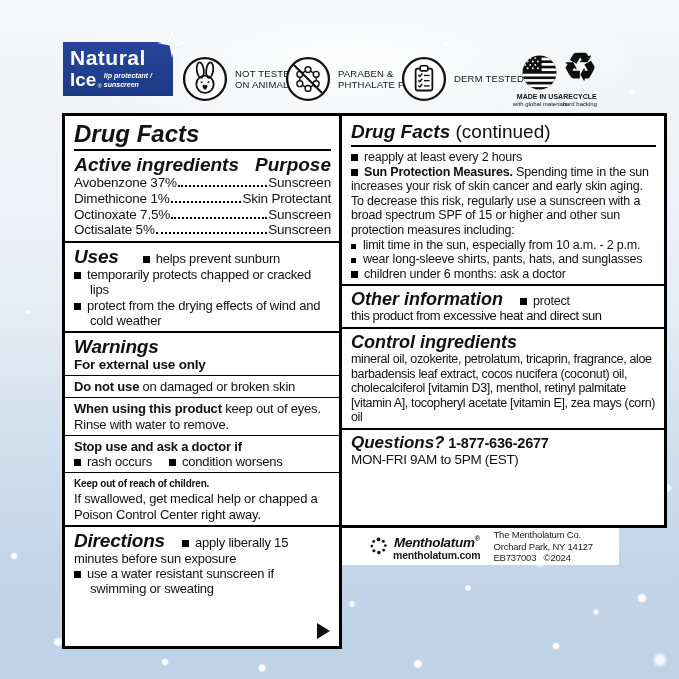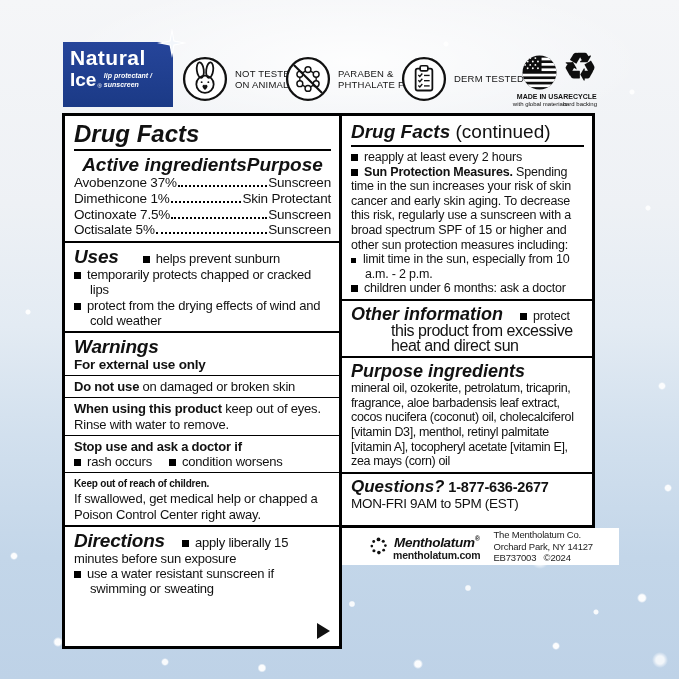--- a/index.html
+++ b/index.html
@@ -24,39 +24,39 @@
       radial-gradient(circle at 662px 386px, rgba(255,255,255,.9) 0 2.5px, rgba(255,255,255,0) 4px),
       radial-gradient(circle at 648px 208px, rgba(255,255,255,.9) 0 2px, rgba(255,255,255,0) 3px),
       radial-gradient(circle at 668px 488px, rgba(255,255,255,.9) 0 2.6px, rgba(255,255,255,0) 4px),
       radial-gradient(circle at 632px 92px, rgba(255,255,255,.9) 0 2px, rgba(255,255,255,0) 3px),
       radial-gradient(circle at 446px 44px, rgba(255,255,255,.9) 0 2px, rgba(255,255,255,0) 3px),
       radial-gradient(circle at 660px 660px, rgba(255,255,255,.8) 0 4px, rgba(255,255,255,0) 8px),
       radial-gradient(ellipse 420px 120px at 52% 9%, rgba(255,255,255,.85), rgba(255,255,255,0) 70%),
       linear-gradient(180deg,#f5f6f8 0%,#eef1f5 30%,#e3ebf3 48%,#d2e0ee 64%,#c3d6e9 82%,#bed2e7 100%);
   }
   
-  .logo{position:absolute;left:63px;top:42px;width:110px;height:65px;box-sizing:border-box;
+  .logo{position:absolute;left:63px;top:42px;width:110px;height:54px;box-sizing:border-box;
     background:linear-gradient(180deg,#26459a,#1b3a86);color:#fff;padding:5px 6px 4px 7px;}
   .logo .l1{font-size:21px;font-weight:bold;letter-spacing:.5px;line-height:21px;}
   .logo .row2{display:flex;align-items:flex-end;margin-top:1px;}
   .logo .l2{font-size:19px;font-weight:bold;line-height:19px;}
   .logo .reg{font-size:6px;line-height:6px;margin:1px 2px 0 1px;}
   .logo .tags{font-style:italic;font-weight:bold;font-size:7px;line-height:8.5px;margin-top:3px;}
   .sparkle{position:absolute;left:156px;top:27px;}
   .badge{position:absolute;display:flex;align-items:center;}
   .badge .lbl{margin-left:7px;font-size:9.5px;line-height:11.5px;letter-spacing:.2px;color:#151515;}
   .stamp{position:absolute;text-align:center;}
   .stamp .t1{font-size:7px;font-weight:bold;line-height:8px;}
   .stamp .t2{font-size:6px;line-height:7px;}
   .recycle-glyph{font-size:38px;font-weight:bold;line-height:38px;color:#0e0e0e;}
   
   .box{position:absolute;background:#fff;border:3px solid #000;box-sizing:border-box;
        padding:4px 8px 4px 9px;overflow:hidden;}
   .box-left{left:62px;top:113px;width:280px;height:536px;}
-  .box-right{left:339px;top:113px;width:256px;height:415px;}
+  .box-right{left:339px;top:113px;width:328px;height:415px;}
   .footer-strip{position:absolute;left:342px;top:528px;width:277px;height:37px;background:#fff;
        display:flex;align-items:center;justify-content:center;gap:13px;}
   .df-title{font-style:italic;font-weight:bold;font-size:24px;line-height:27px;}
   .title-rule{border:none;border-top:2px solid #000;margin:2px 0 3px 0;}
   hr.major{border:none;border-top:2px solid #000;margin:3px -8px 3px -9px;}
   hr.minor{border:none;border-top:1px solid #000;margin:3px -8px 3px -9px;}
   .h2{font-style:italic;font-weight:bold;font-size:19px;line-height:21px;}
   .h2s{font-style:italic;font-weight:bold;font-size:18px;line-height:20px;}
   .body13{font-size:13px;line-height:15.2px;letter-spacing:-0.2px;}
   .rbody{font-size:12.5px;line-height:14.6px;letter-spacing:-0.2px;}
@@ -64,21 +64,21 @@
   .sq{display:inline-block;width:7px;height:7px;background:#000;margin-right:6px;}
   .sqs{display:inline-block;width:5px;height:5px;background:#000;margin-right:7px;}
   .hang{padding-left:16px;text-indent:-16px;}
   .hang2{padding-left:14px;text-indent:-14px;}
   .ai-row{display:flex;align-items:baseline;font-size:13.5px;line-height:15.8px;letter-spacing:-0.2px;}
   .ai-dots{flex:1;border-bottom:2px dotted #000;margin:0 1px 3px 1px;min-width:8px;}
   .gap1{display:inline-block;width:24px;}
   .gap2{display:inline-block;width:17px;}
   .arrow{position:absolute;right:9px;bottom:7px;width:0;height:0;
     border-left:13px solid #111;border-top:8px solid transparent;border-bottom:8px solid transparent;}
-  .tight{letter-spacing:-0.45px;font-size:16px;margin-left:40px;}
+  .tight{letter-spacing:-0.45px;font-size:13px;}
   .q-head{font-style:italic;font-weight:bold;font-size:17px;line-height:19px;}
   .q-phone{font-weight:bold;font-size:14.5px;letter-spacing:-0.2px;}
   .q-hours{font-size:13.5px;line-height:15px;letter-spacing:-0.3px;}
   .ment-left{display:flex;align-items:center;gap:4px;}
   .ment-col{text-align:center;}
   .ment-brand{font-weight:bold;font-style:italic;font-size:13.5px;letter-spacing:-0.3px;line-height:14px;}
   .ment-reg{font-size:7px;vertical-align:super;}
   .ment-site{font-weight:bold;font-size:10.5px;letter-spacing:-0.2px;line-height:12px;color:#1a1a1a;}
   .ment-right{font-size:9.5px;line-height:11.5px;color:#222;letter-spacing:-0.2px;}
 </style>
@@ -204,21 +204,21 @@
     <div class="recycle-glyph">♻</div>
   </div>
   <div class="stamp" style="left:549px;top:93px;width:62px;">
     <div class="t1">RECYCLE</div>
     <div class="t2">card backing</div>
   </div>
 
   <div class="box box-left">
     <div class="df-title">Drug Facts</div>
     <hr class="title-rule">
-    <div style="display:flex;justify-content:center;align-items:baseline;">
+    <div style="display:flex;justify-content:flex-end;align-items:baseline;gap:16px;">
       <span class="h2">Active ingredients</span>
       <span class="h2">Purpose</span>
     </div>
     <div class="ai-row">
       <span>Avobenzone 37%</span>
       <span class="ai-dots"></span>
       <span>Sunscreen</span>
     </div>
     <div class="ai-row">
       <span>Dimethicone 1%</span>
@@ -274,32 +274,33 @@
   <div class="box box-right">
     <div style="font-size:19px;line-height:23px;">
       <span style="font-style:italic;font-weight:bold;">Drug Facts</span><span> (continued)</span>
     </div>
     <hr class="title-rule">
 
     <div class="rbody">
       <div class="hang"><span class="sq"></span><span>reapply at least every 2 hours</span></div>
       <div><span class="sq"></span><span class="b">Sun Protection Measures.</span><span> Spending time in the sun increases your risk of skin cancer and early skin aging. To decrease this risk, regularly use a sunscreen with a broad spectrum SPF of 15 or higher and other sun protection measures including:</span></div>
       <div class="hang2"><span class="sqs"></span><span>limit time in the sun, especially from 10 a.m. - 2 p.m.</span></div>
+      <div class="hang2"><span class="sqs"></span><span>wear long-sleeve shirts, pants, hats, and sunglasses</span></div>
       <div class="hang"><span class="sq"></span><span>children under 6 months: ask a doctor</span></div>
     </div>
     <hr class="major">
 
     <div>
       <span class="h2s">Other information</span><span class="gap2"></span><span class="sq"></span><span class="rbody">protect</span>
       <div class="rbody tight">this product from excessive heat and direct sun</div>
     </div>
     <hr class="major">
 
     <div>
-      <div class="h2s">Purpose ingredients</div>
+      <div class="h2s">Control ingredients</div>
       <div class="rbody" style="letter-spacing:-0.35px;">mineral oil, ozokerite, petrolatum, tricaprin, fragrance, aloe barbadensis leaf extract, cocos nucifera (coconut) oil, cholecalciferol [vitamin D3], menthol, retinyl palmitate [vitamin A], tocopheryl acetate [vitamin E], zea mays (corn) oil</div>
     </div>
     <hr class="major">
 
     <div>
       <div><span class="q-head">Questions?</span><span class="q-phone"> 1-877-636-2677</span></div>
       <div class="q-hours">MON-FRI 9AM to 5PM (EST)</div>
     </div>
   </div>
 

